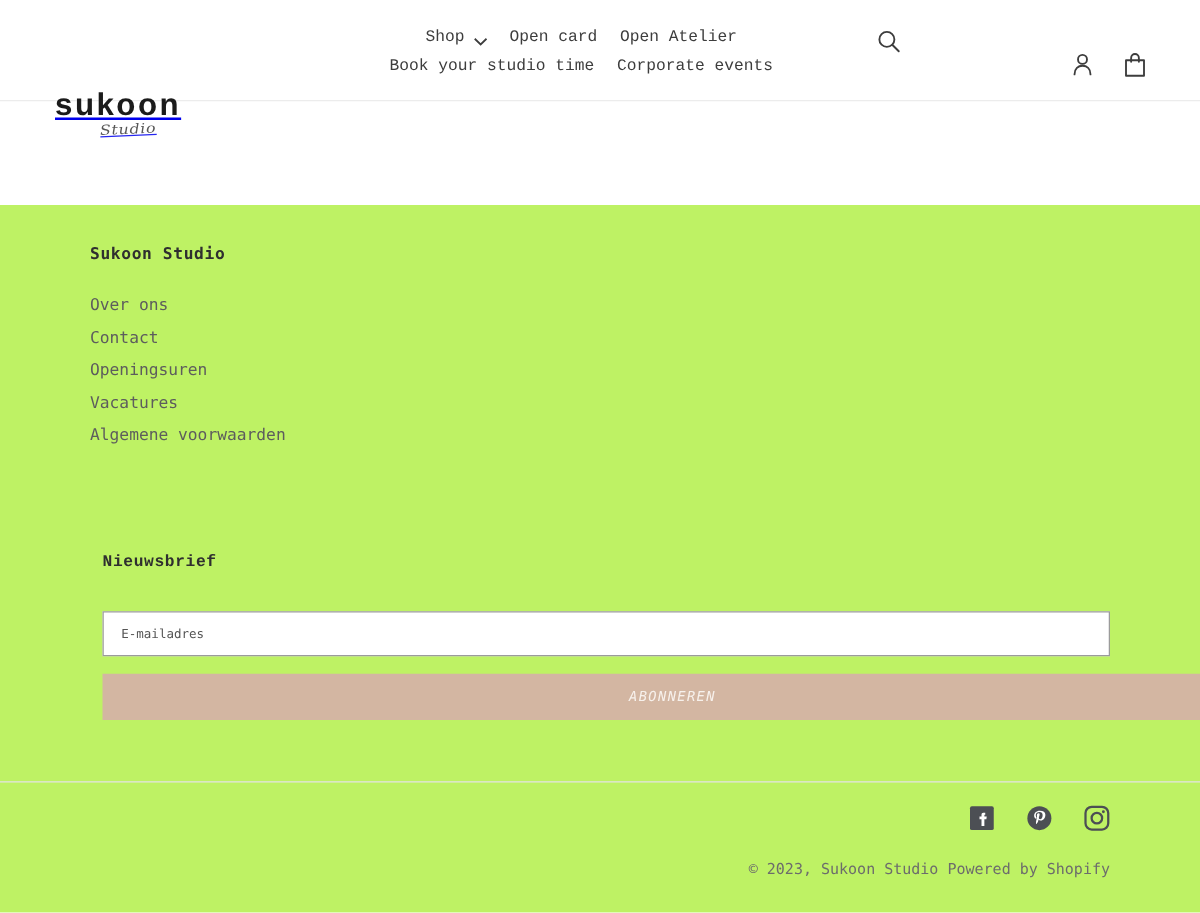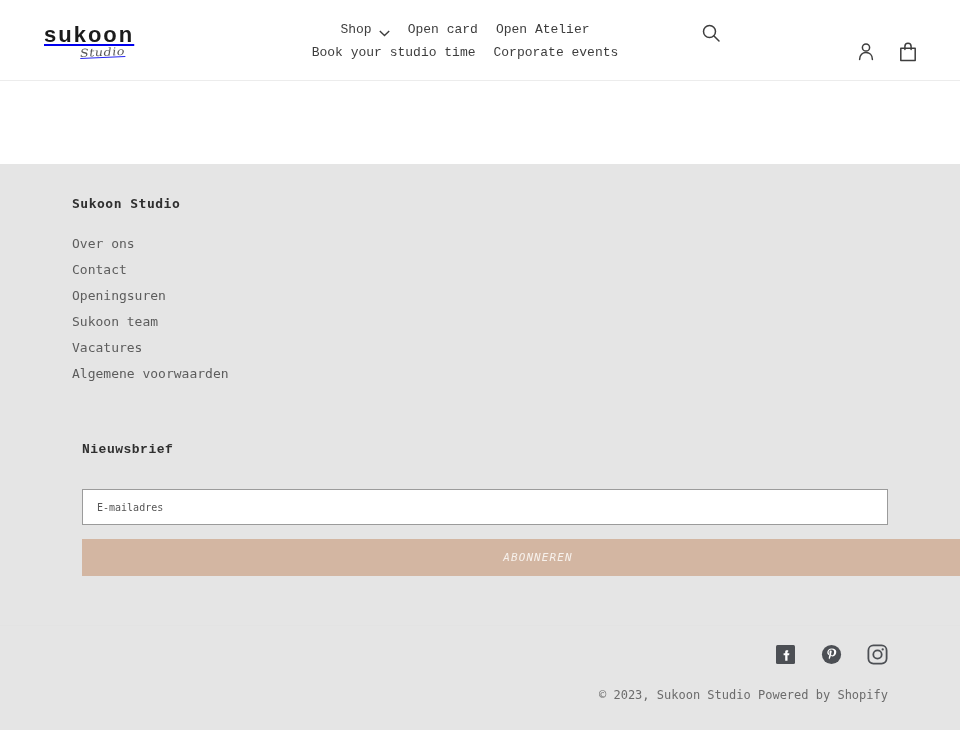--- a/index.html
+++ b/index.html
@@ -24,24 +24,25 @@
   .logo-wrap {
     position: absolute;
     left: 44px;
     top: 24px;
     width: 120px;
     height: 40px;
   }
   .logo-word {
     font-family: "Liberation Sans", sans-serif;
     font-weight: 700;
-    font-size: 22px;
+    font-size: 25px;
     letter-spacing: 2.0px;
     color: #1b1b1b;
     line-height: 1;
+    margin-top: 48px;
   }
   .logo-script {
     font-family: "DejaVu Serif", serif;
     font-style: italic;
     font-size: 11px;
     letter-spacing: 0.5px;
     color: #3a3a3a;
     margin-top: 1px;
     margin-left: 36px;
     transform: scaleX(1.15) rotate(-3deg);
@@ -110,21 +111,21 @@
   }
 
   
   .main-empty {
     height: 83px;
     background: #ffffff;
   }
 
   
   .site-footer {
-    background: #e5e5e5;
+    background: #bef264;
     height: 566px;
     position: relative;
   }
 
   .footer-inner {
     padding: 32px 72px 0 72px;
   }
 
   .footer-heading {
     font-size: 13px;
@@ -294,23 +295,20 @@
       <li>
         <a class="footer-link" href="#">Over ons</a>
       </li>
       <li>
         <a class="footer-link" href="#">Contact</a>
       </li>
       <li>
         <a class="footer-link" href="#">Openingsuren</a>
       </li>
       <li>
-        <a class="footer-link" href="#">Sukoon team</a>
-      </li>
-      <li>
         <a class="footer-link" href="#">Vacatures</a>
       </li>
       <li>
         <a class="footer-link" href="#">Algemene voorwaarden</a>
       </li>
     </ul>
   </div>
 
   <div class="newsletter">
     <div class="newsletter-heading">Nieuwsbrief</div>

